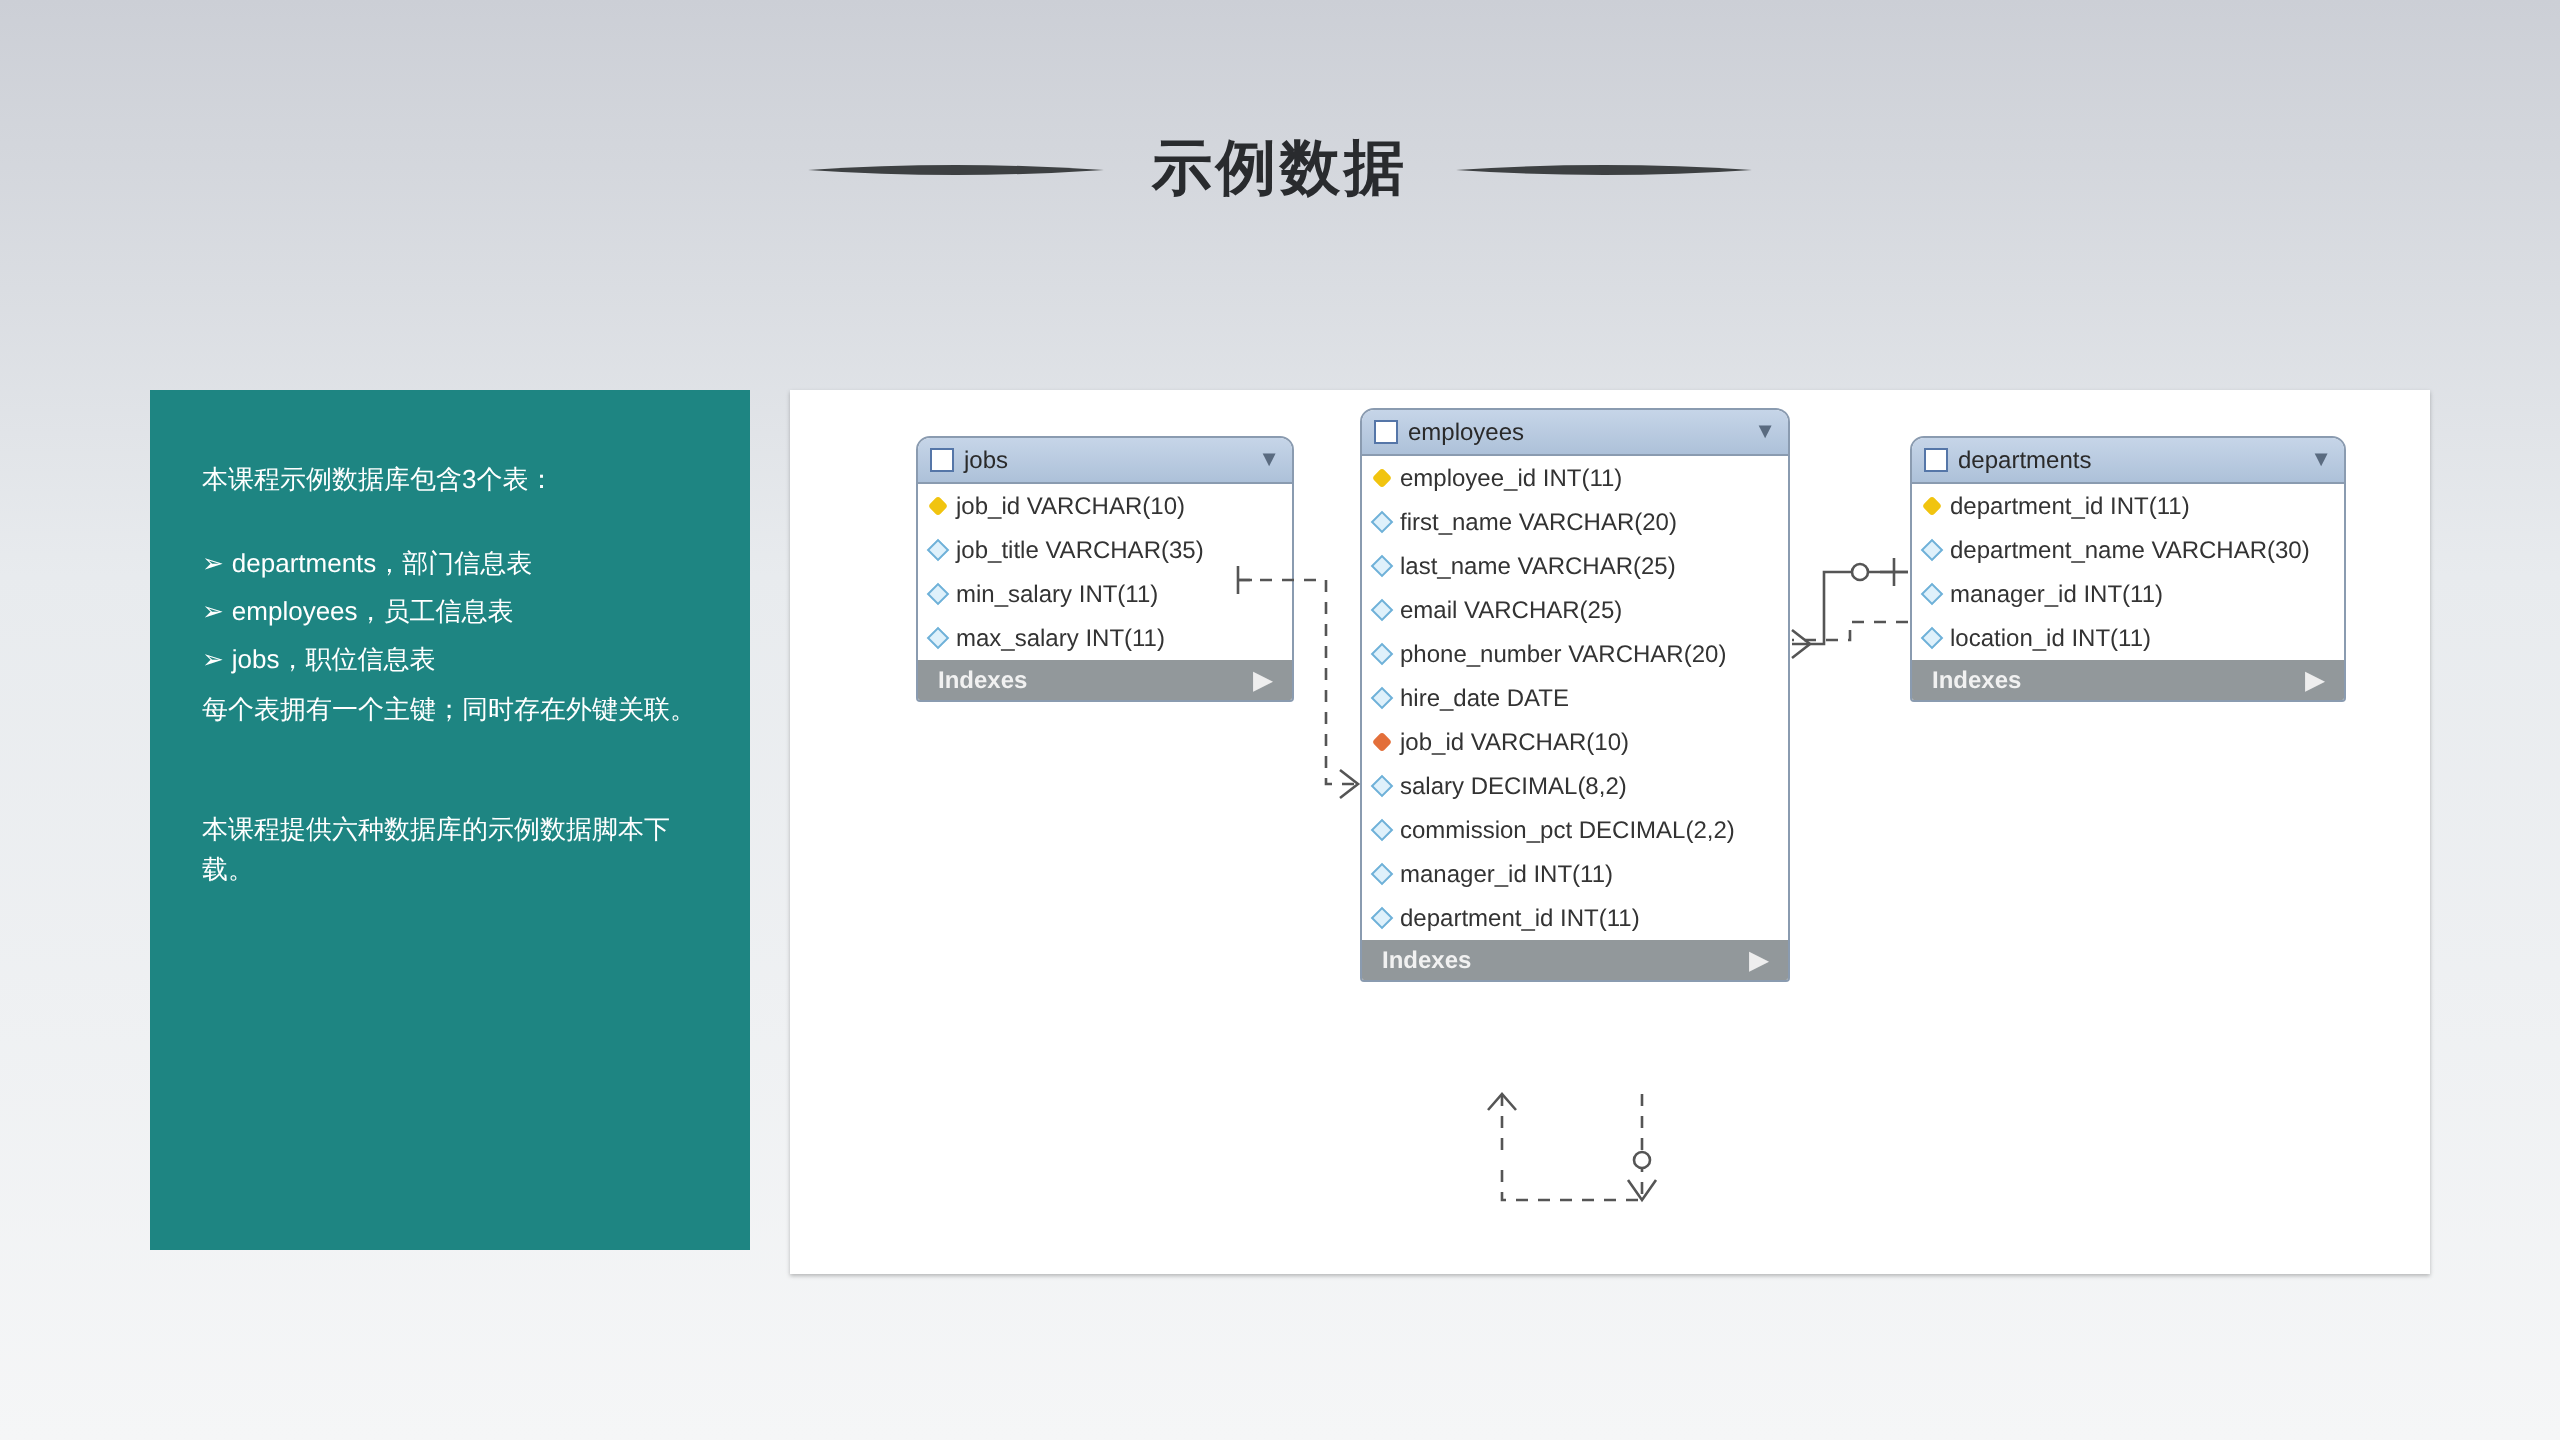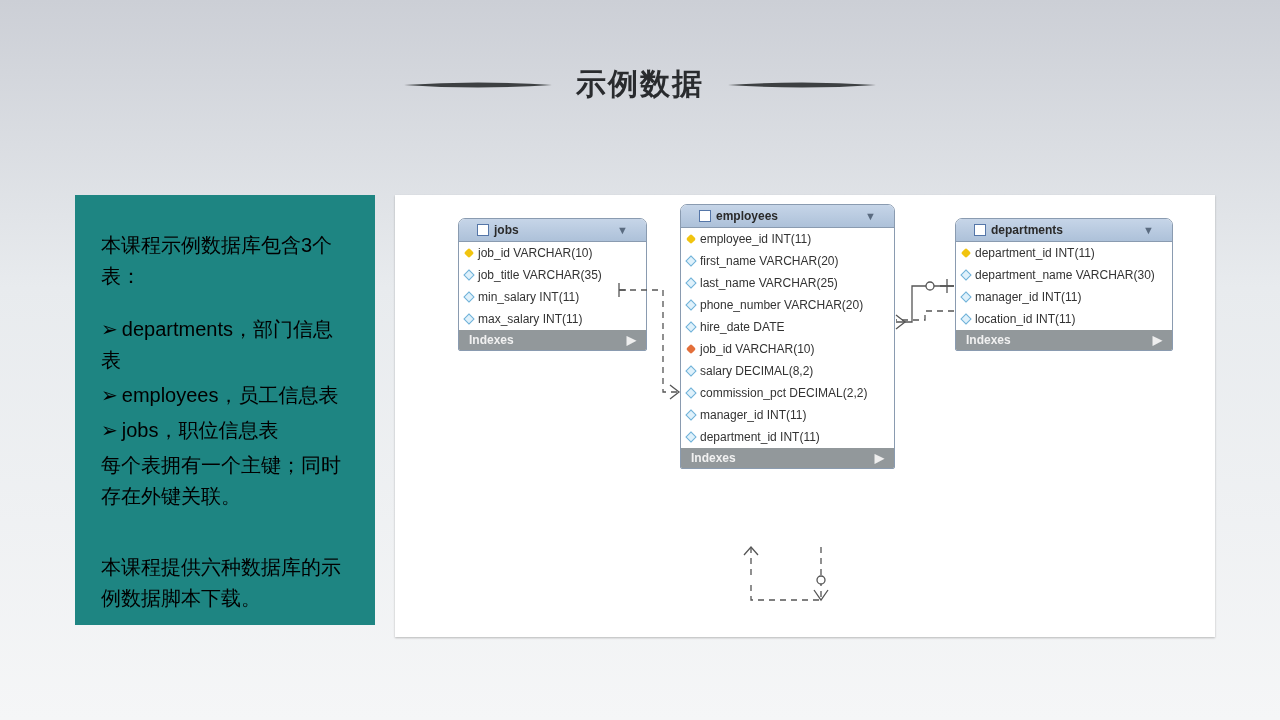--- a/index.html
+++ b/index.html
@@ -1,28 +1,28 @@
 <!DOCTYPE html>
 <html><head>
 <meta charset="utf-8">
 <style>
 *{margin:0;padding:0;box-sizing:border-box}
 body{width:1280px;height:720px;background:linear-gradient(180deg,#CCCFD6 0%,#E8EBEE 40%,#F5F6F7 100%);font-family:"Microsoft YaHei",Arial,sans-serif;overflow:hidden;position:relative}
 .title-wrap{display:flex;align-items:center;justify-content:center;padding-top:64px;gap:22px}
 .title{font-size:30px;font-weight:700;color:#292b2e;letter-spacing:2px}
 .divider{width:152px;height:22px;display:inline-block}
 .divider svg{width:100%;height:100%}
-.sidebar{position:absolute;left:75px;top:195px;width:300px;height:430px;background:#1e8582;color:#000000;padding:35px 26px;font-size:20px;line-height:1.55}
+.sidebar{position:absolute;left:75px;top:195px;width:300px;height:430px;background:#1e8582;color:#ffffff;padding:35px 26px;font-size:13px;line-height:1.55}
 .sidebar p{margin-bottom:22px}
 .sidebar .list{}
 .sidebar .list div{margin-bottom:4px}
 .sidebar .arrow{font-family:Arial;margin-right:4px}
 .diagram-area{position:absolute;left:395px;top:195px;width:820px;height:442px;background:#fff;box-shadow:0 1px 2px rgba(0,0,0,0.25)}
 .tbl{position:absolute;border:1px solid #8a9bb0;border-radius:7px 7px 2px 2px;overflow:hidden;font-size:12px;color:#2a2a2a;background:#fff}
-.tbl-header{background:linear-gradient(180deg,#c6d5e8 0%,#adc1d9 100%);padding:4px 18px;display:flex;align-items:center;gap:5px;font-weight:700;border-bottom:1px solid #8a9bb0}
+.tbl-header{background:linear-gradient(180deg,#c6d5e8 0%,#adc1d9 100%);padding:4px 6px;display:flex;align-items:center;gap:5px;font-weight:400;border-bottom:1px solid #8a9bb0}
 .tbl-header .arrow-dn{margin-left:auto;color:#5a6b80;font-size:11px}
 .tbl-icon{width:12px;height:12px;border:1px solid #5576a8;background:#fff;display:inline-block}
 .tbl-row{display:flex;align-items:center;gap:5px;padding:4px 7px 4px 6px;font-family:Tahoma,Arial,sans-serif;font-size:12px;color:#333}
 .key{width:8px;height:8px;display:inline-block}
 .pk{background:#f1c40f;border-radius:2px;transform:rotate(45deg) scale(0.9)}
 .fk{background:#e36f3a;border-radius:2px;transform:rotate(45deg) scale(0.9)}
 .col{width:8px;height:8px;border:1px solid #6fb1d8;transform:rotate(45deg);background:#dff1fb}
 .tbl-footer{background:#92989b;color:#f1f1f1;padding:3px 10px;display:flex;align-items:center;font-weight:700;font-size:12px}
 .tbl-footer .arrow-rt{margin-left:auto;color:#eee}
 .connector{position:absolute;pointer-events:none}
@@ -101,20 +101,24 @@
         <div class="tbl-row">
           <span class="key col"></span>
           <span>first_name VARCHAR(20)</span>
         </div>
         <div class="tbl-row">
           <span class="key col"></span>
           <span>last_name VARCHAR(25)</span>
         </div>
         <div class="tbl-row">
           <span class="key col"></span>
+          <span>email VARCHAR(25)</span>
+        </div>
+        <div class="tbl-row">
+          <span class="key col"></span>
           <span>phone_number VARCHAR(20)</span>
         </div>
         <div class="tbl-row">
           <span class="key col"></span>
           <span>hire_date DATE</span>
         </div>
         <div class="tbl-row">
           <span class="key fk"></span>
           <span>job_id VARCHAR(10)</span>
         </div>

